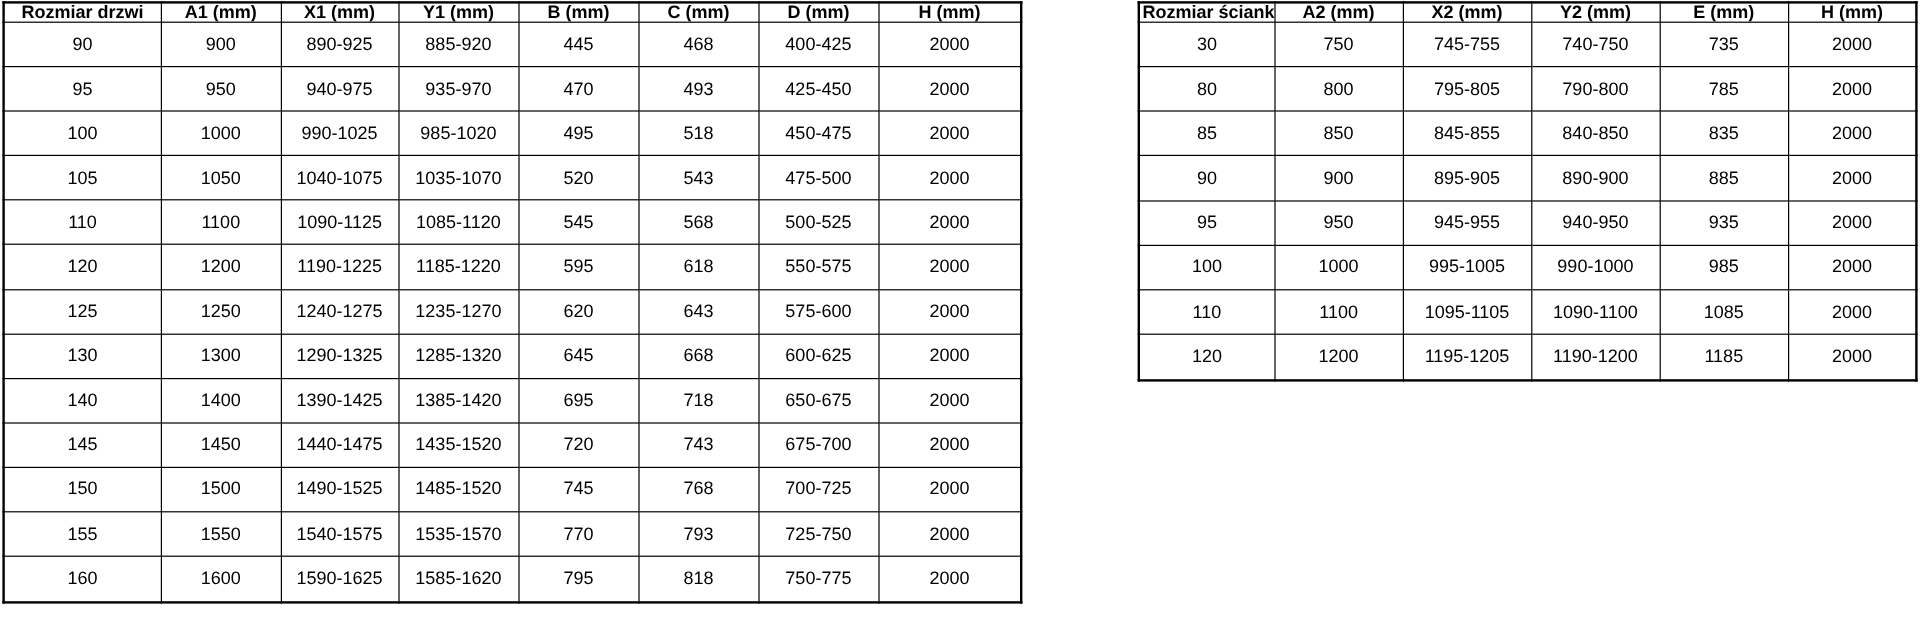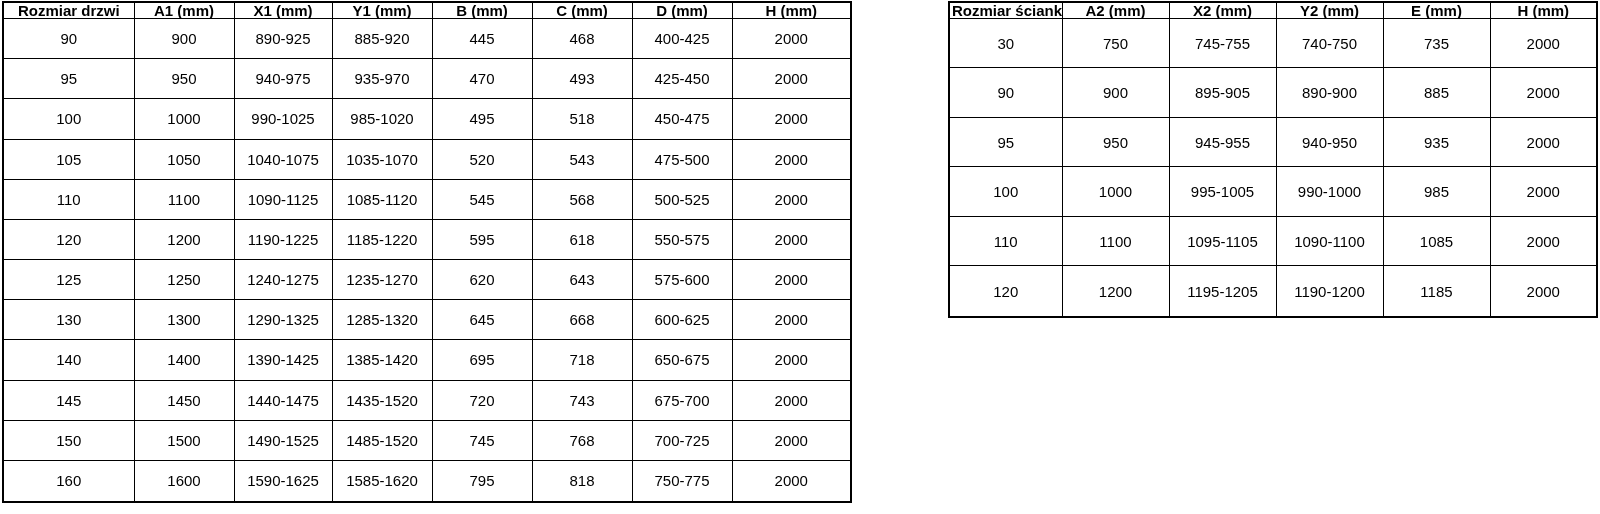--- a/index.html
+++ b/index.html
@@ -199,20 +199,30 @@
           <td>150</td>
           <td>1500</td>
           <td>1490-1525</td>
           <td>1485-1520</td>
           <td>745</td>
           <td>768</td>
           <td>700-725</td>
           <td>2000</td>
         </tr>
         <tr>
+          <td>155</td>
+          <td>1550</td>
+          <td>1540-1575</td>
+          <td>1535-1570</td>
+          <td>770</td>
+          <td>793</td>
+          <td>725-750</td>
+          <td>2000</td>
+        </tr>
+        <tr>
           <td>160</td>
           <td>1600</td>
           <td>1590-1625</td>
           <td>1585-1620</td>
           <td>795</td>
           <td>818</td>
           <td>750-775</td>
           <td>2000</td>
         </tr>
       </tbody>
@@ -240,20 +250,36 @@
       <tbody>
         <tr>
           <td>30</td>
           <td>750</td>
           <td>745-755</td>
           <td>740-750</td>
           <td>735</td>
           <td>2000</td>
         </tr>
         <tr>
+          <td>80</td>
+          <td>800</td>
+          <td>795-805</td>
+          <td>790-800</td>
+          <td>785</td>
+          <td>2000</td>
+        </tr>
+        <tr>
+          <td>85</td>
+          <td>850</td>
+          <td>845-855</td>
+          <td>840-850</td>
+          <td>835</td>
+          <td>2000</td>
+        </tr>
+        <tr>
           <td>90</td>
           <td>900</td>
           <td>895-905</td>
           <td>890-900</td>
           <td>885</td>
           <td>2000</td>
         </tr>
         <tr>
           <td>95</td>
           <td>950</td>

